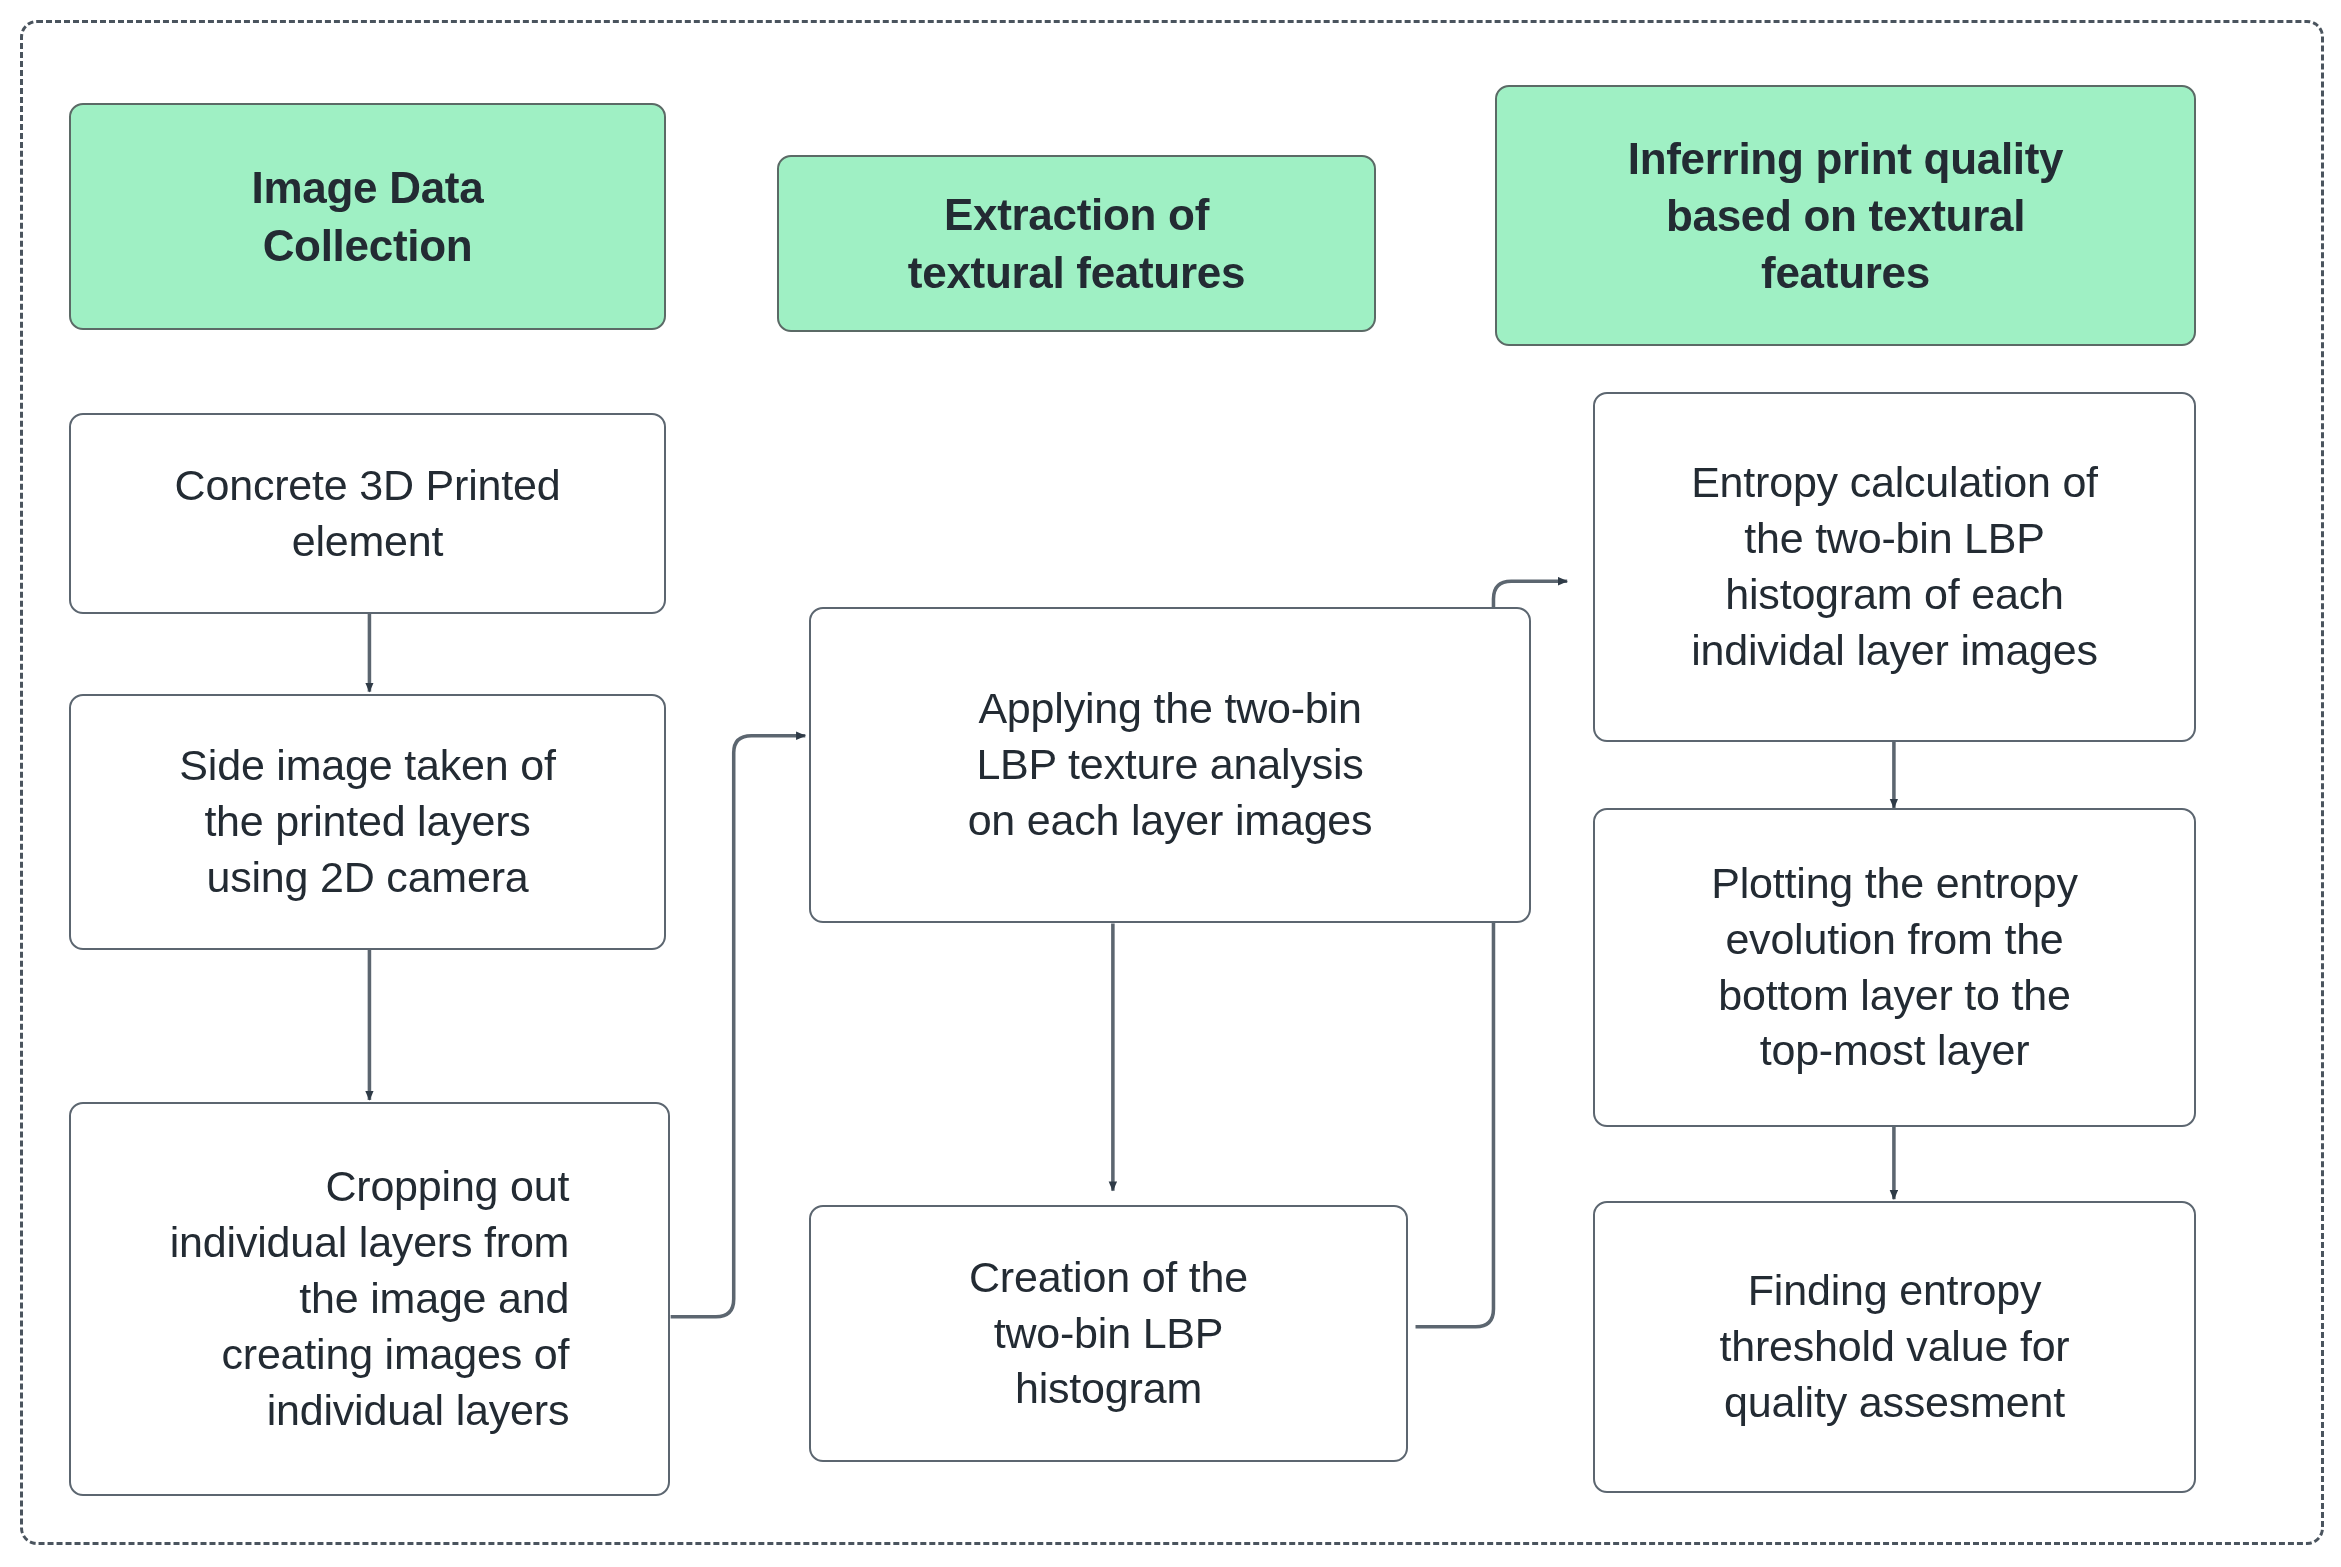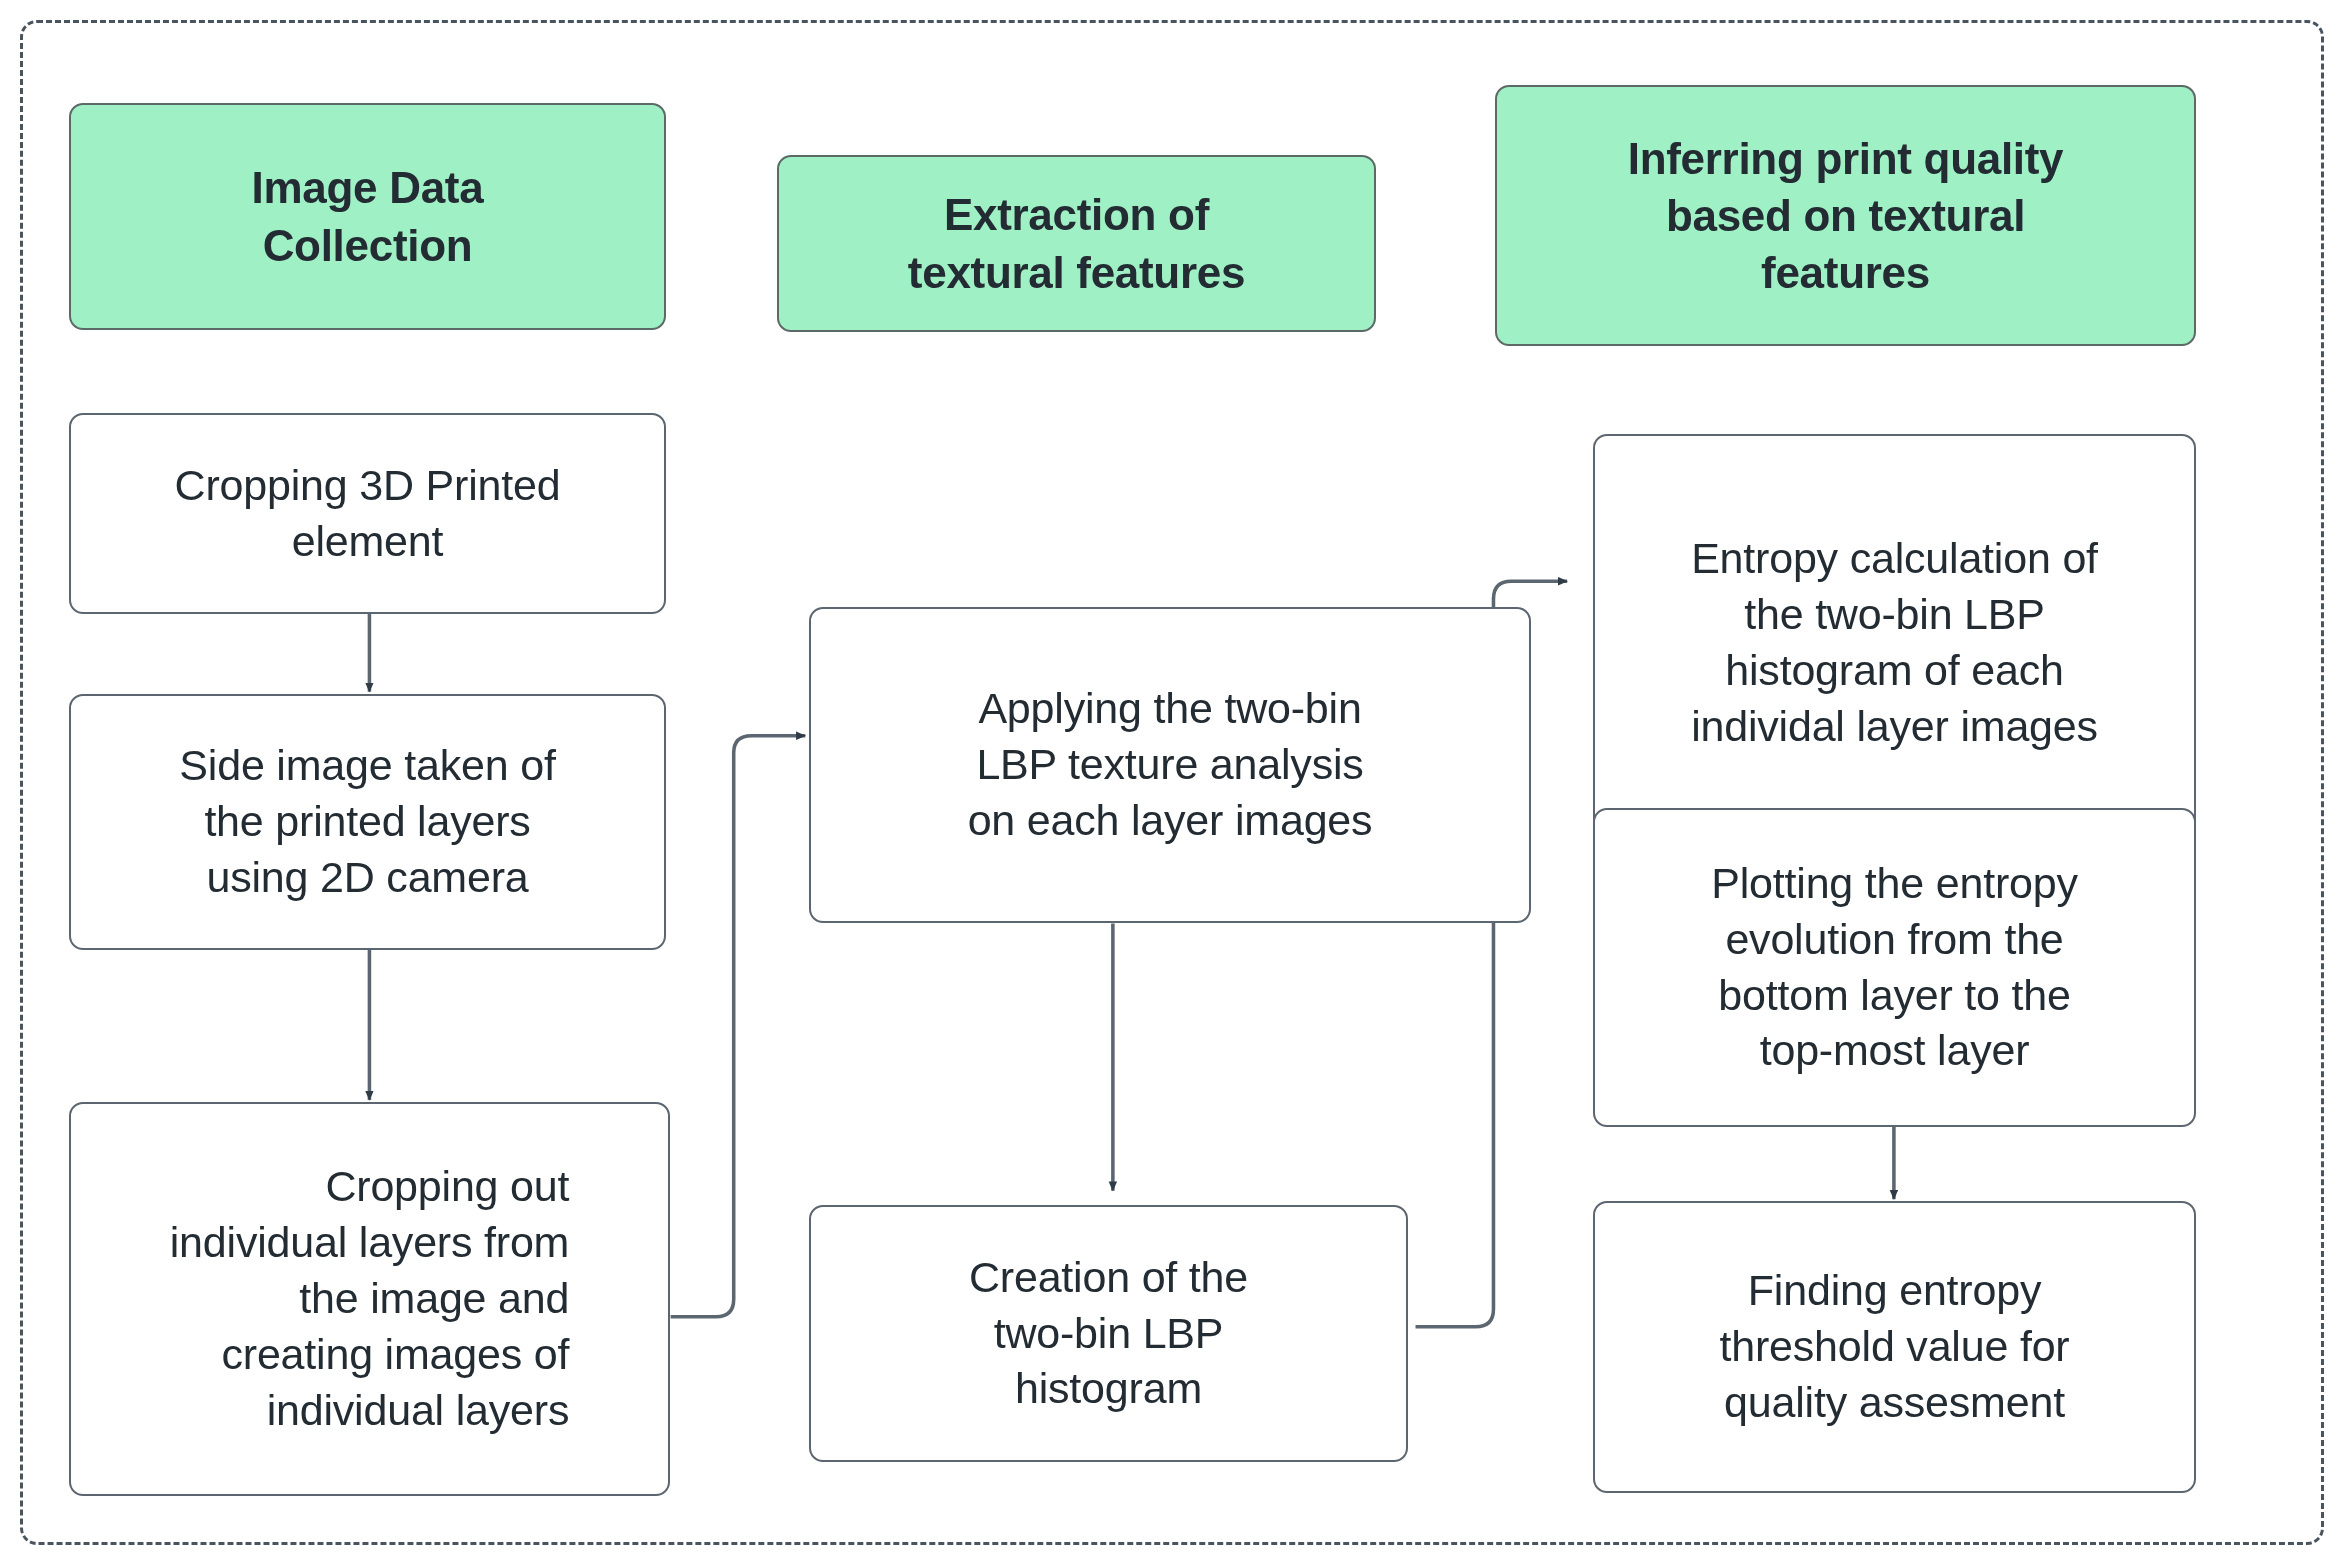--- a/index.html
+++ b/index.html
@@ -107,21 +107,21 @@
 textural features</span>
   </div>
 
   <div class="node phase" style="left:1495px; top:85px; width:701px; height:261px;">
     <span class="txt">Inferring print quality
 based on textural
 features</span>
   </div>
 
   <div class="node step" style="left:69px; top:413px; width:597px; height:201px;">
-    <span class="txt">Cropping 3D Printed
+    <span class="txt">Concrete 3D Printed
 element</span>
   </div>
 
   <div class="node step" style="left:69px; top:694px; width:597px; height:256px;">
     <span class="txt">Side image taken of
 the printed layers
 using 2D camera</span>
   </div>
 
   <div class="node step" style="left:69px; top:1102px; width:601px; height:394px;text-align:right;">
@@ -137,21 +137,21 @@
 LBP texture analysis
 on each layer images</span>
   </div>
 
   <div class="node step" style="left:809px; top:1205px; width:599px; height:257px;">
     <span class="txt">Creation of the
 two-bin LBP
 histogram</span>
   </div>
 
-  <div class="node step" style="left:1593px; top:434px; width:603px; height:418px;">
+  <div class="node step" style="left:1593px; top:392px; width:603px; height:350px;">
     <span class="txt">Entropy calculation of
 the two-bin LBP
 histogram of each
 individal layer images</span>
   </div>
 
   <div class="node step" style="left:1593px; top:808px; width:603px; height:319px;">
     <span class="txt">Plotting the entropy
 evolution from the
 bottom layer to the

